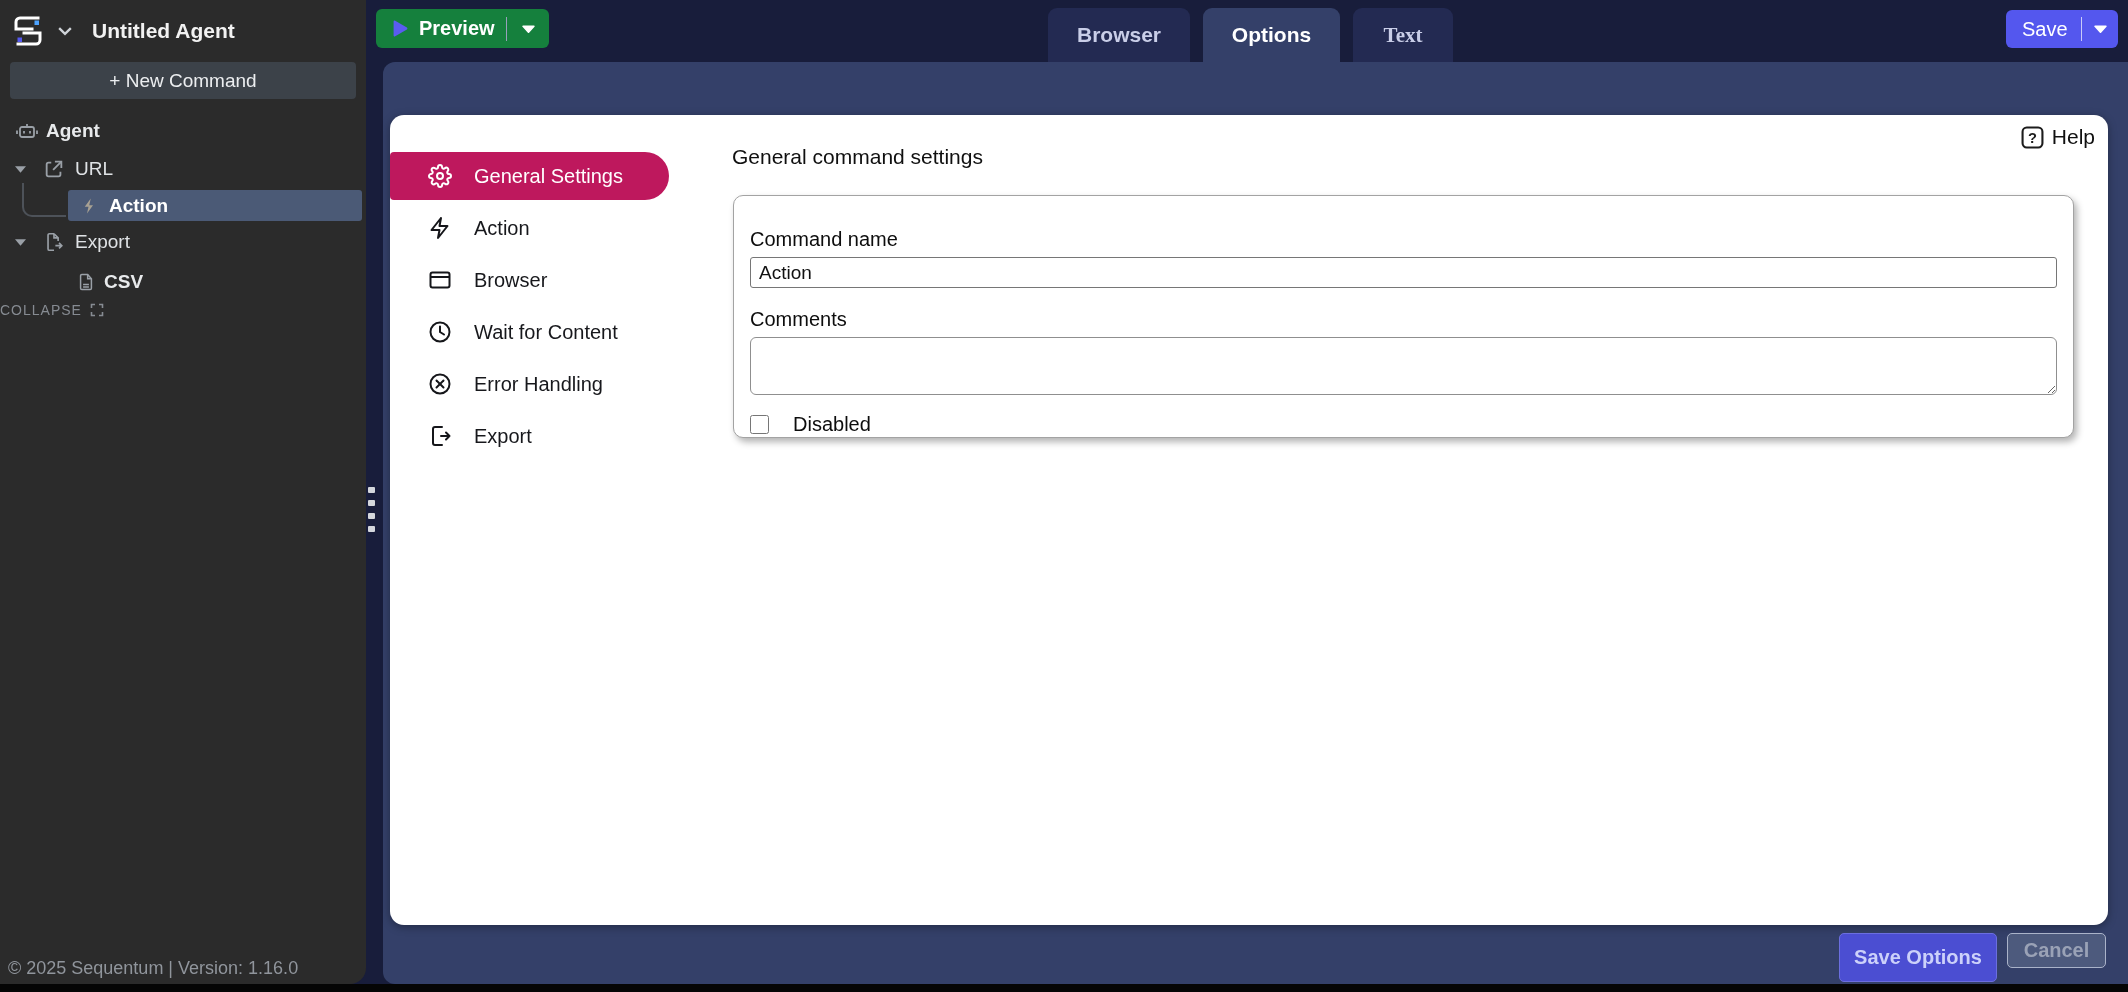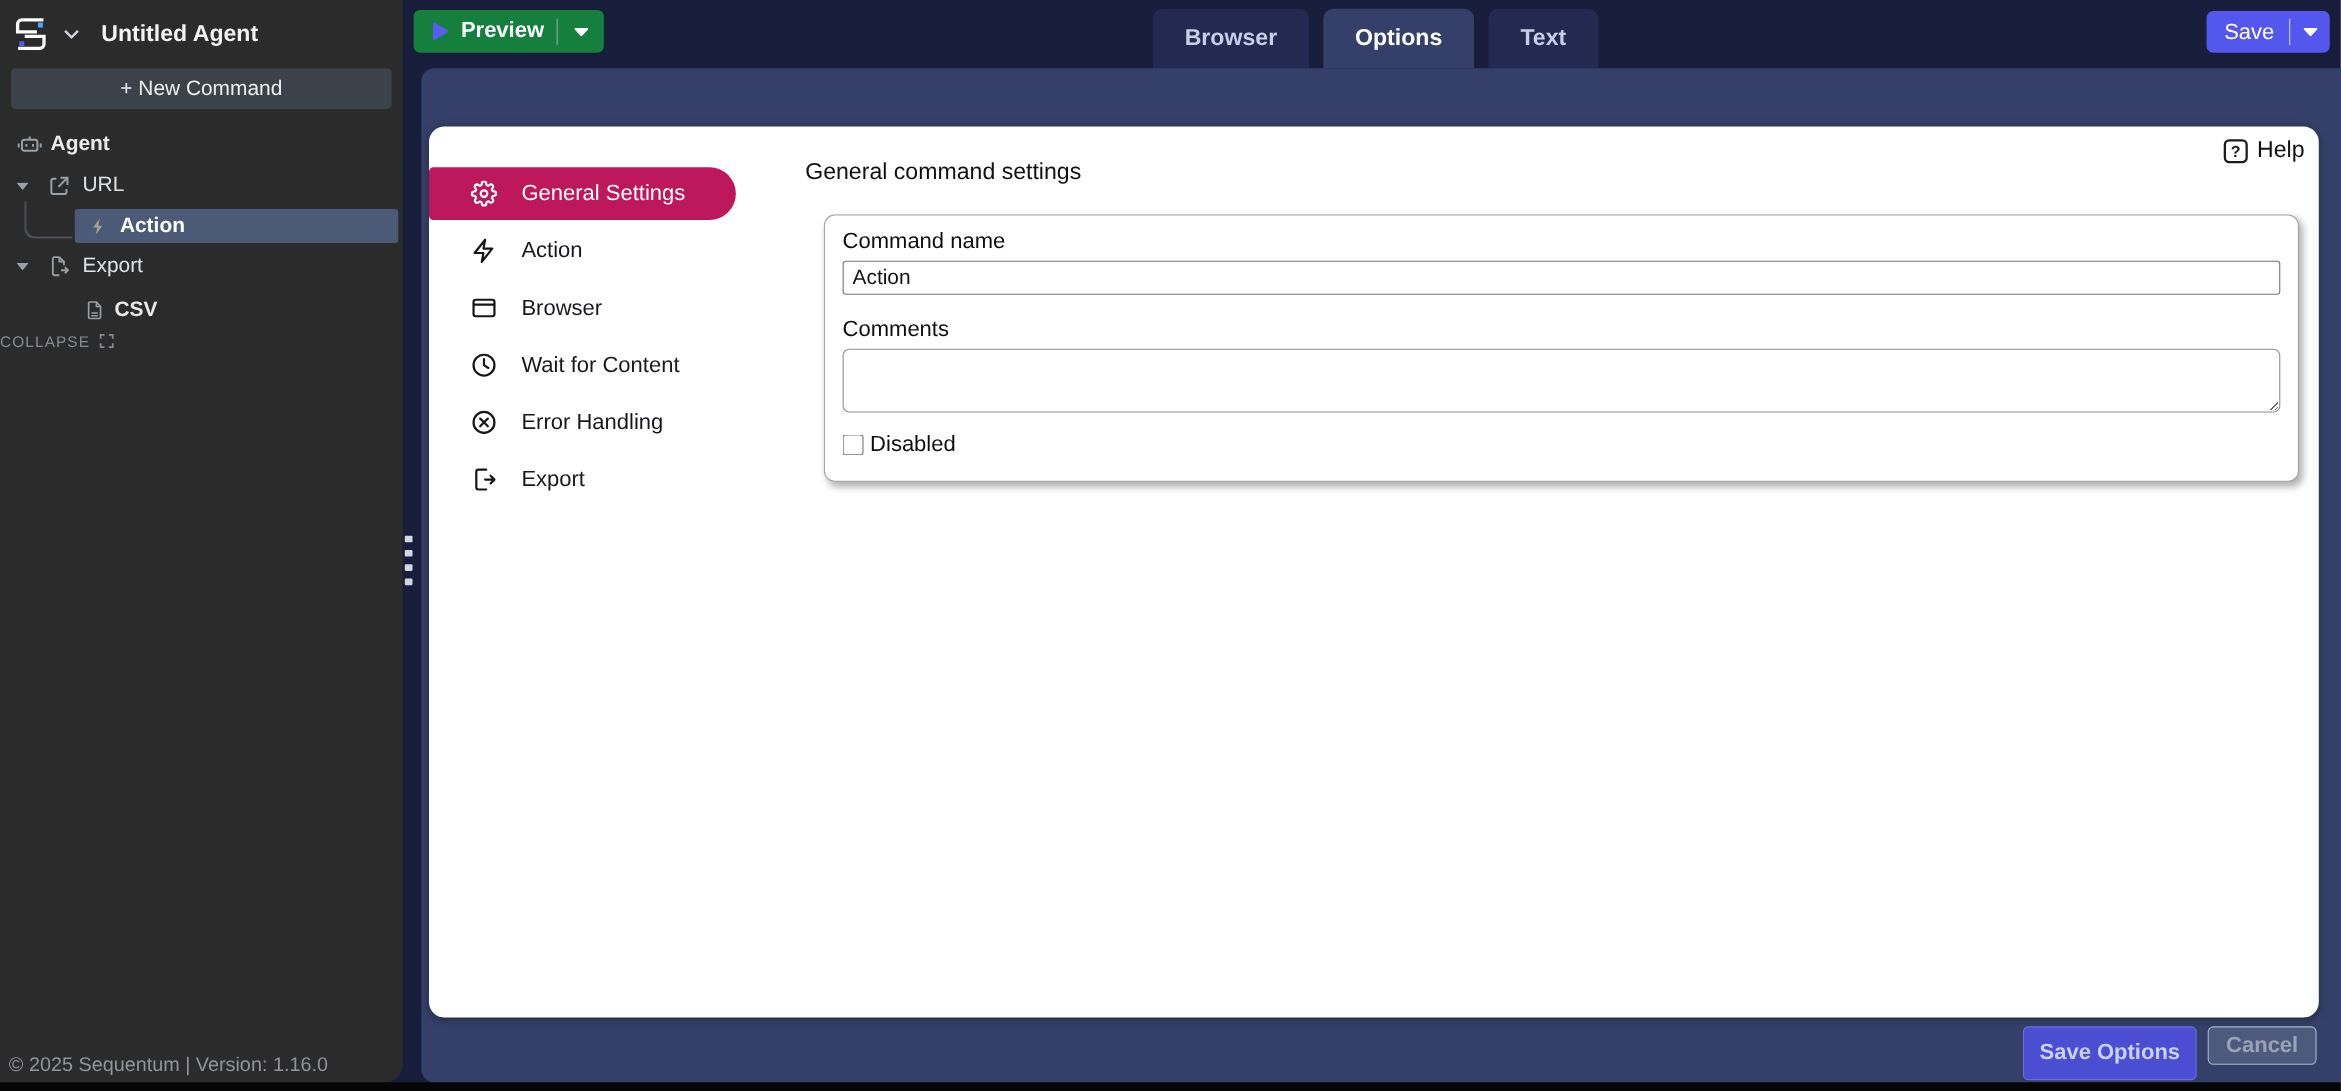--- a/index.html
+++ b/index.html
@@ -75,21 +75,21 @@
   .save-btn .caret-seg { width: 36px; }
 
   .tabs { position: absolute; left: 682px; top: 8px; height: 54px; display: flex; gap: 13px; }
   .tab {
     height: 54px; display: flex; align-items: center; justify-content: center;
     border-radius: 9px 9px 0 0; background: #232a52; color: #c9cee8;
     font-size: 21px; font-weight: bold; cursor: pointer;
   }
   .tab-browser { width: 142px; }
   .tab-options { width: 137px; }
-  .tab-text { width: 100px; }
+  .tab-text { width: 100px; font-family: Liberation Serif, serif; }
   .tab.active { background: #344069; color: #ffffff; }
 
   
   .content {
     position: absolute; left: 383px; top: 62px; width: 1745px; height: 922px;
     background: #344069; border-radius: 12px 0 0 12px;
   }
   .white-panel {
     position: absolute; left: 7px; top: 53px; width: 1718px; height: 810px;
     background: #ffffff; border-radius: 14px; box-shadow: 0 2px 8px rgba(0,0,0,.35);
@@ -103,38 +103,38 @@
     padding-left: 38px; gap: 22px; font-size: 20px; color: #17181c; cursor: pointer;
   }
   .nav-item.active {
     width: 279px; background: #be185d; color: #fff;
     border-radius: 4px 24px 24px 4px; padding-left: 38px;
   }
   .nav-item svg { flex: 0 0 auto; }
 
   .form-heading { position: absolute; left: 342px; top: 30px; font-size: 21px; color: #101010; }
   .card {
-    position: absolute; left: 359px; top: 80px; width: 1341px; height: 243px;
+    position: absolute; left: 343px; top: 80px; width: 1341px; height: 243px;
     border: 1.5px solid #a3a3a3; border-radius: 10px;
     box-shadow: 3px 4px 7px rgba(0,0,0,.3);
-    padding: 12px 16px 0 16px; background: #fff;
+    padding: 32px 16px 0 16px; background: #fff;
   }
   .field-label { font-size: 20px; color: #0d0d0d; }
   .text-input {
     display: block; width: 100%; height: 31px; margin-top: 6px;
     border: 1px solid #767676; border-radius: 3px; font-size: 19px;
     font-family: inherit; padding: 0 8px; color: #111; background: #fff;
   }
   .comments-label { margin-top: 20px; }
   .comments-area {
     display: block; width: 100%; height: 58px; margin-top: 6px;
     border: 1px solid #8f8f8f; border-radius: 6px; font-size: 19px;
     font-family: inherit; padding: 4px 8px; resize: both; color: #111;
   }
-  .checkbox-row { margin-top: 18px; display: flex; align-items: center; gap: 6px; }
+  .checkbox-row { margin-top: 18px; display: flex; align-items: center; gap: 24px; }
   .checkbox-row input { width: 19px; height: 19px; cursor: pointer; }
   .checkbox-row .field-label { cursor: default; }
 
   .content-actions { position: absolute; right: 22px; top: 871px; display: flex; gap: 10px; }
   .btn-save-options {
     width: 158px; height: 49px; background: #4b4ed2; border: 1px solid #6b6edf;
     border-radius: 5px; color: #ccd1fa; font-size: 20px; font-weight: bold;
     font-family: inherit; cursor: pointer;
   }
   .btn-cancel {

